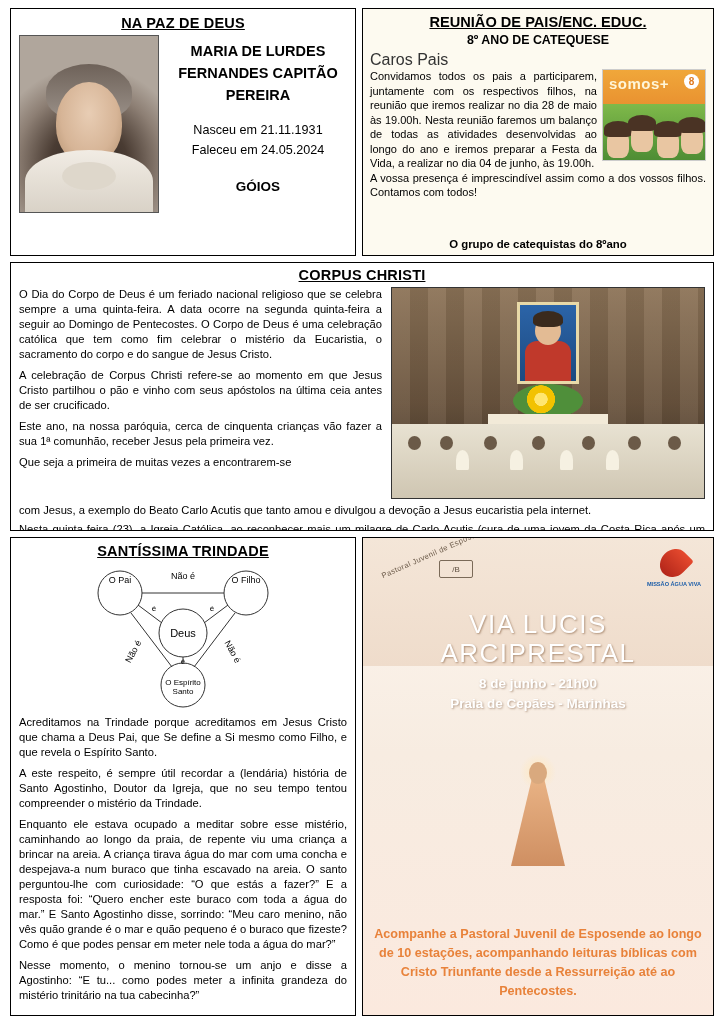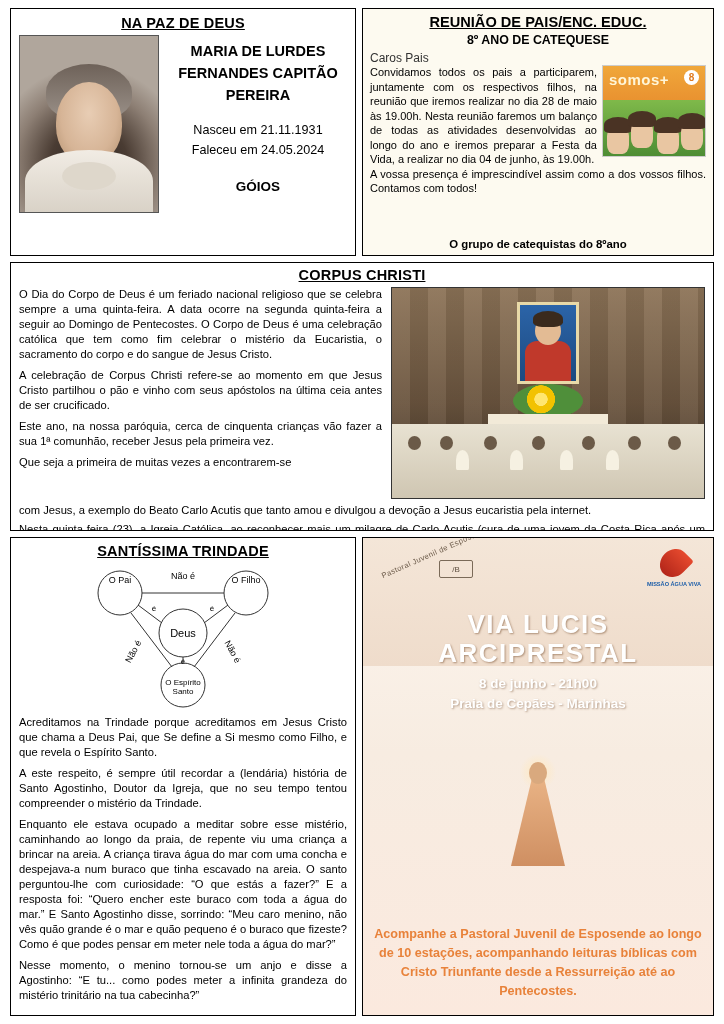--- a/index.html
+++ b/index.html
@@ -142,21 +142,21 @@
     text-align: center;
     font-weight: bold;
     text-decoration: underline;
   }
   .reuniao h2 {
     margin: 3px 0 4px;
     font-size: 12.4px;
     text-align: center;
     font-weight: bold;
   }
-  .reuniao .greeting { font-size: 12px; color: #333; }
+  .reuniao .greeting { font-size: 16px; color: #333; }
   .reuniao-body {
     display: flex;
     gap: 5px;
     flex: 1;
   }
   .reuniao-text {
     flex: 1;
     font-size: 11px;
     line-height: 1.32;
     text-align: justify;
@@ -412,21 +412,21 @@
     color: #1a5ca8;
     font-weight: bold;
     margin-top: 3px;
     line-height: 1.15;
   }
   .vl-title {
     position: absolute;
     left: 0; right: 0; top: 72px;
     text-align: center;
     font-size: 26px;
-    font-weight: bold;
+    font-weight: normal;
     color: #fff;
     letter-spacing: 1.5px;
     text-shadow: 1px 1px 2px rgba(120,80,50,.55);
     line-height: 1.1;
   }
   .vl-sub {
     position: absolute;
     left: 0; right: 0; top: 136px;
     text-align: center;
     font-size: 13.5px;

